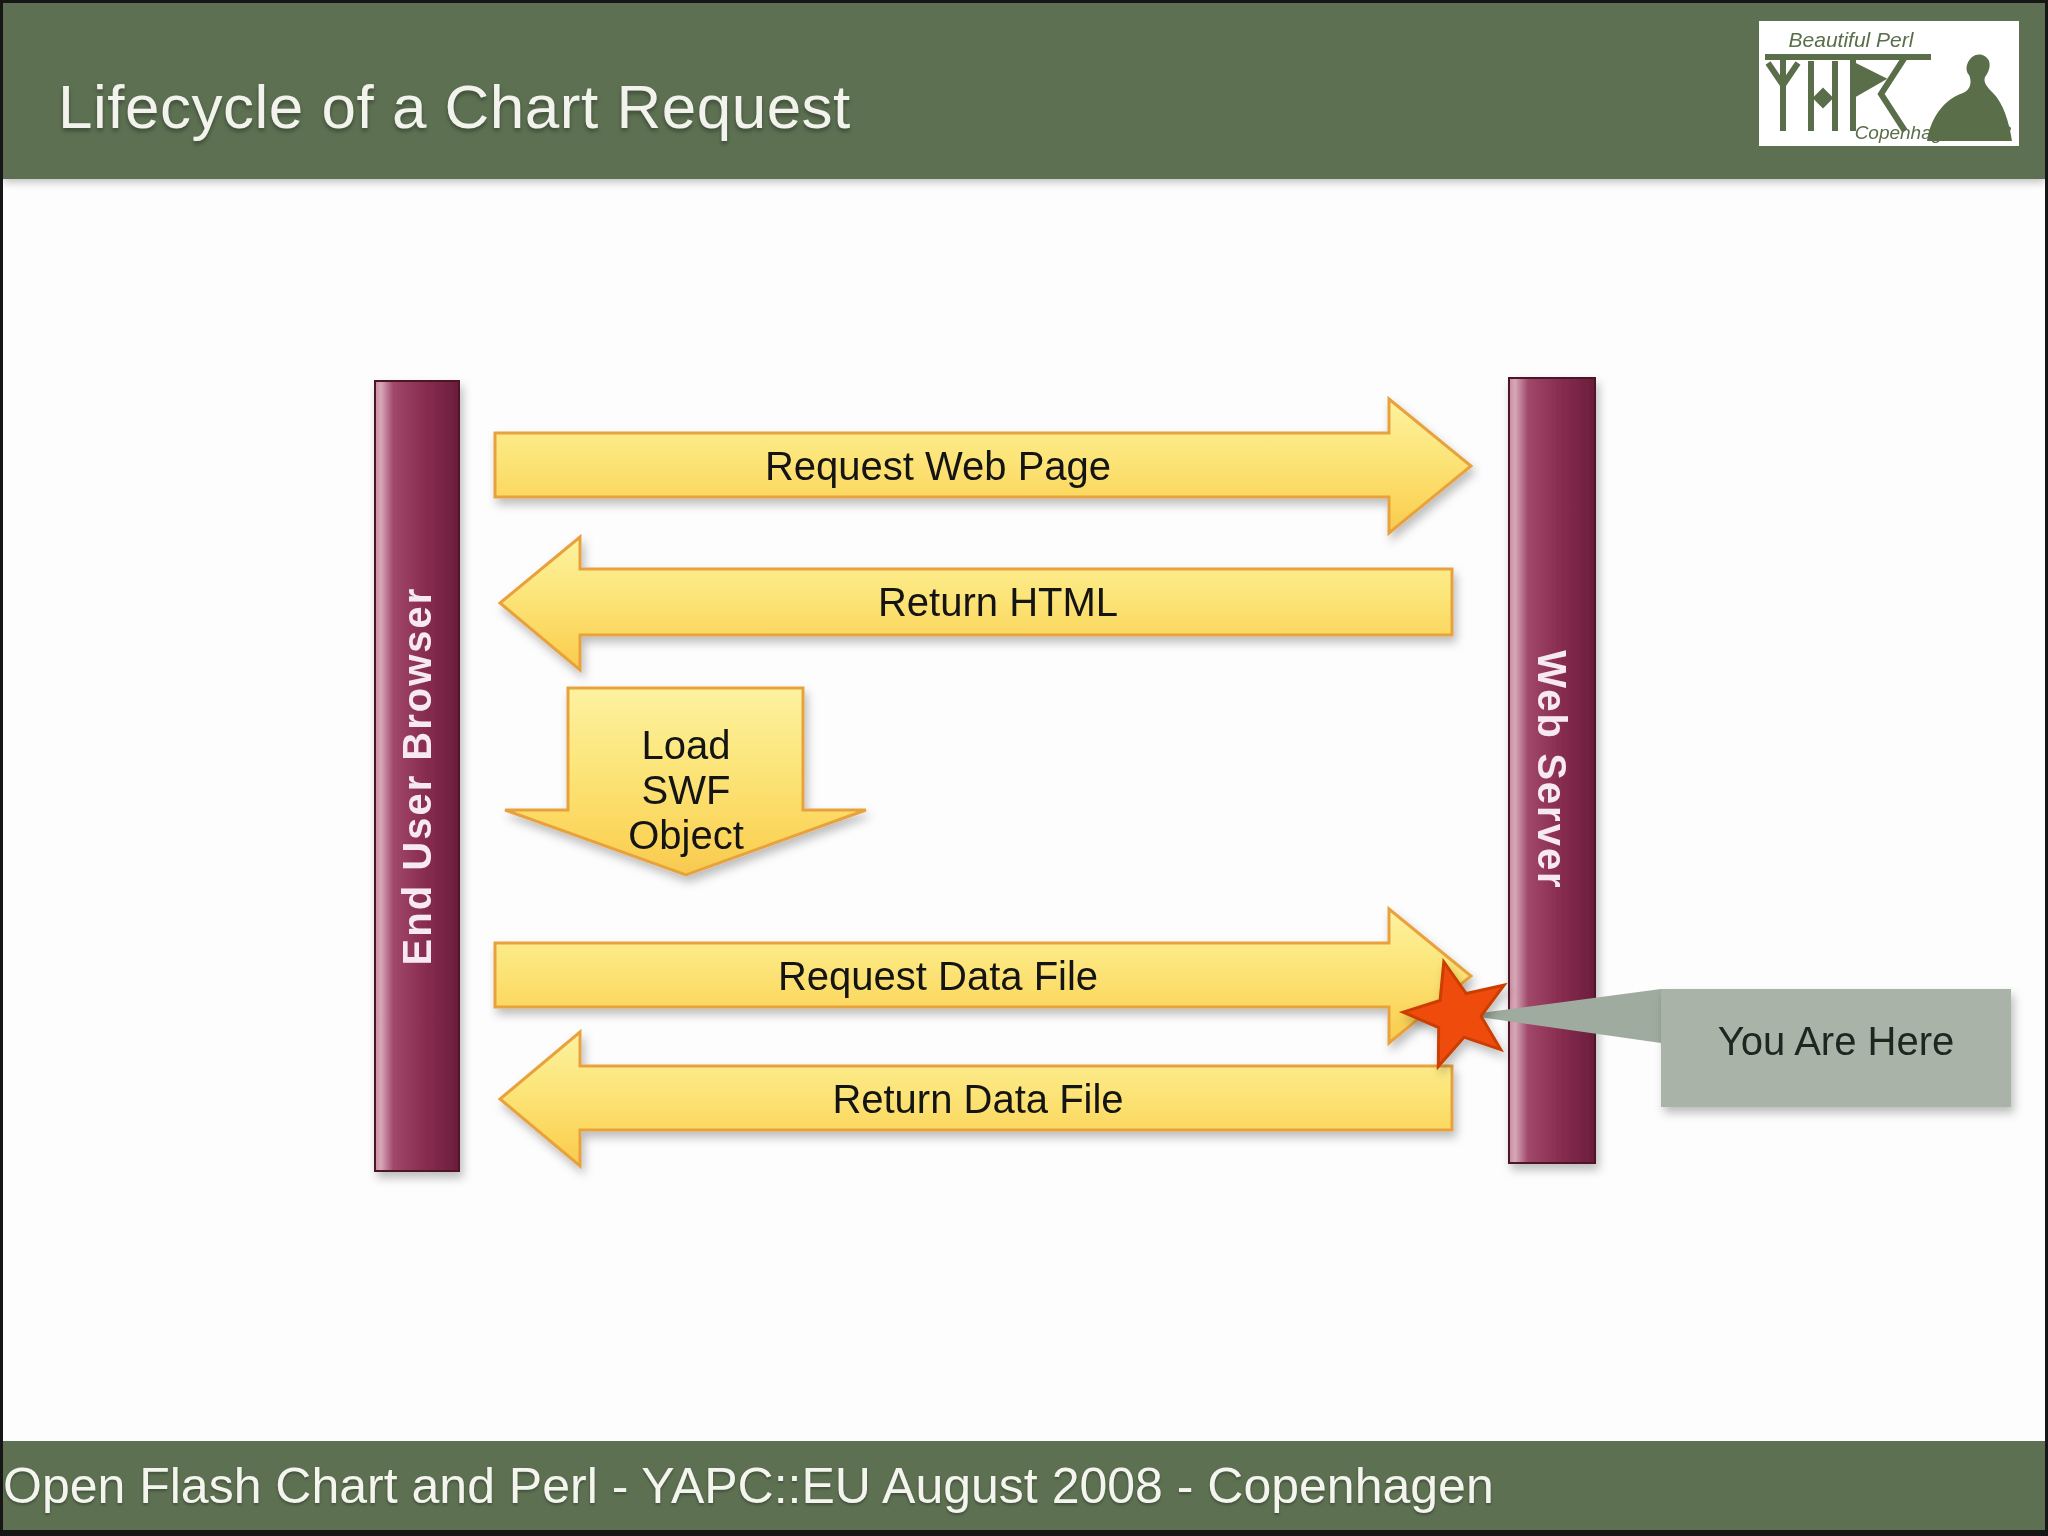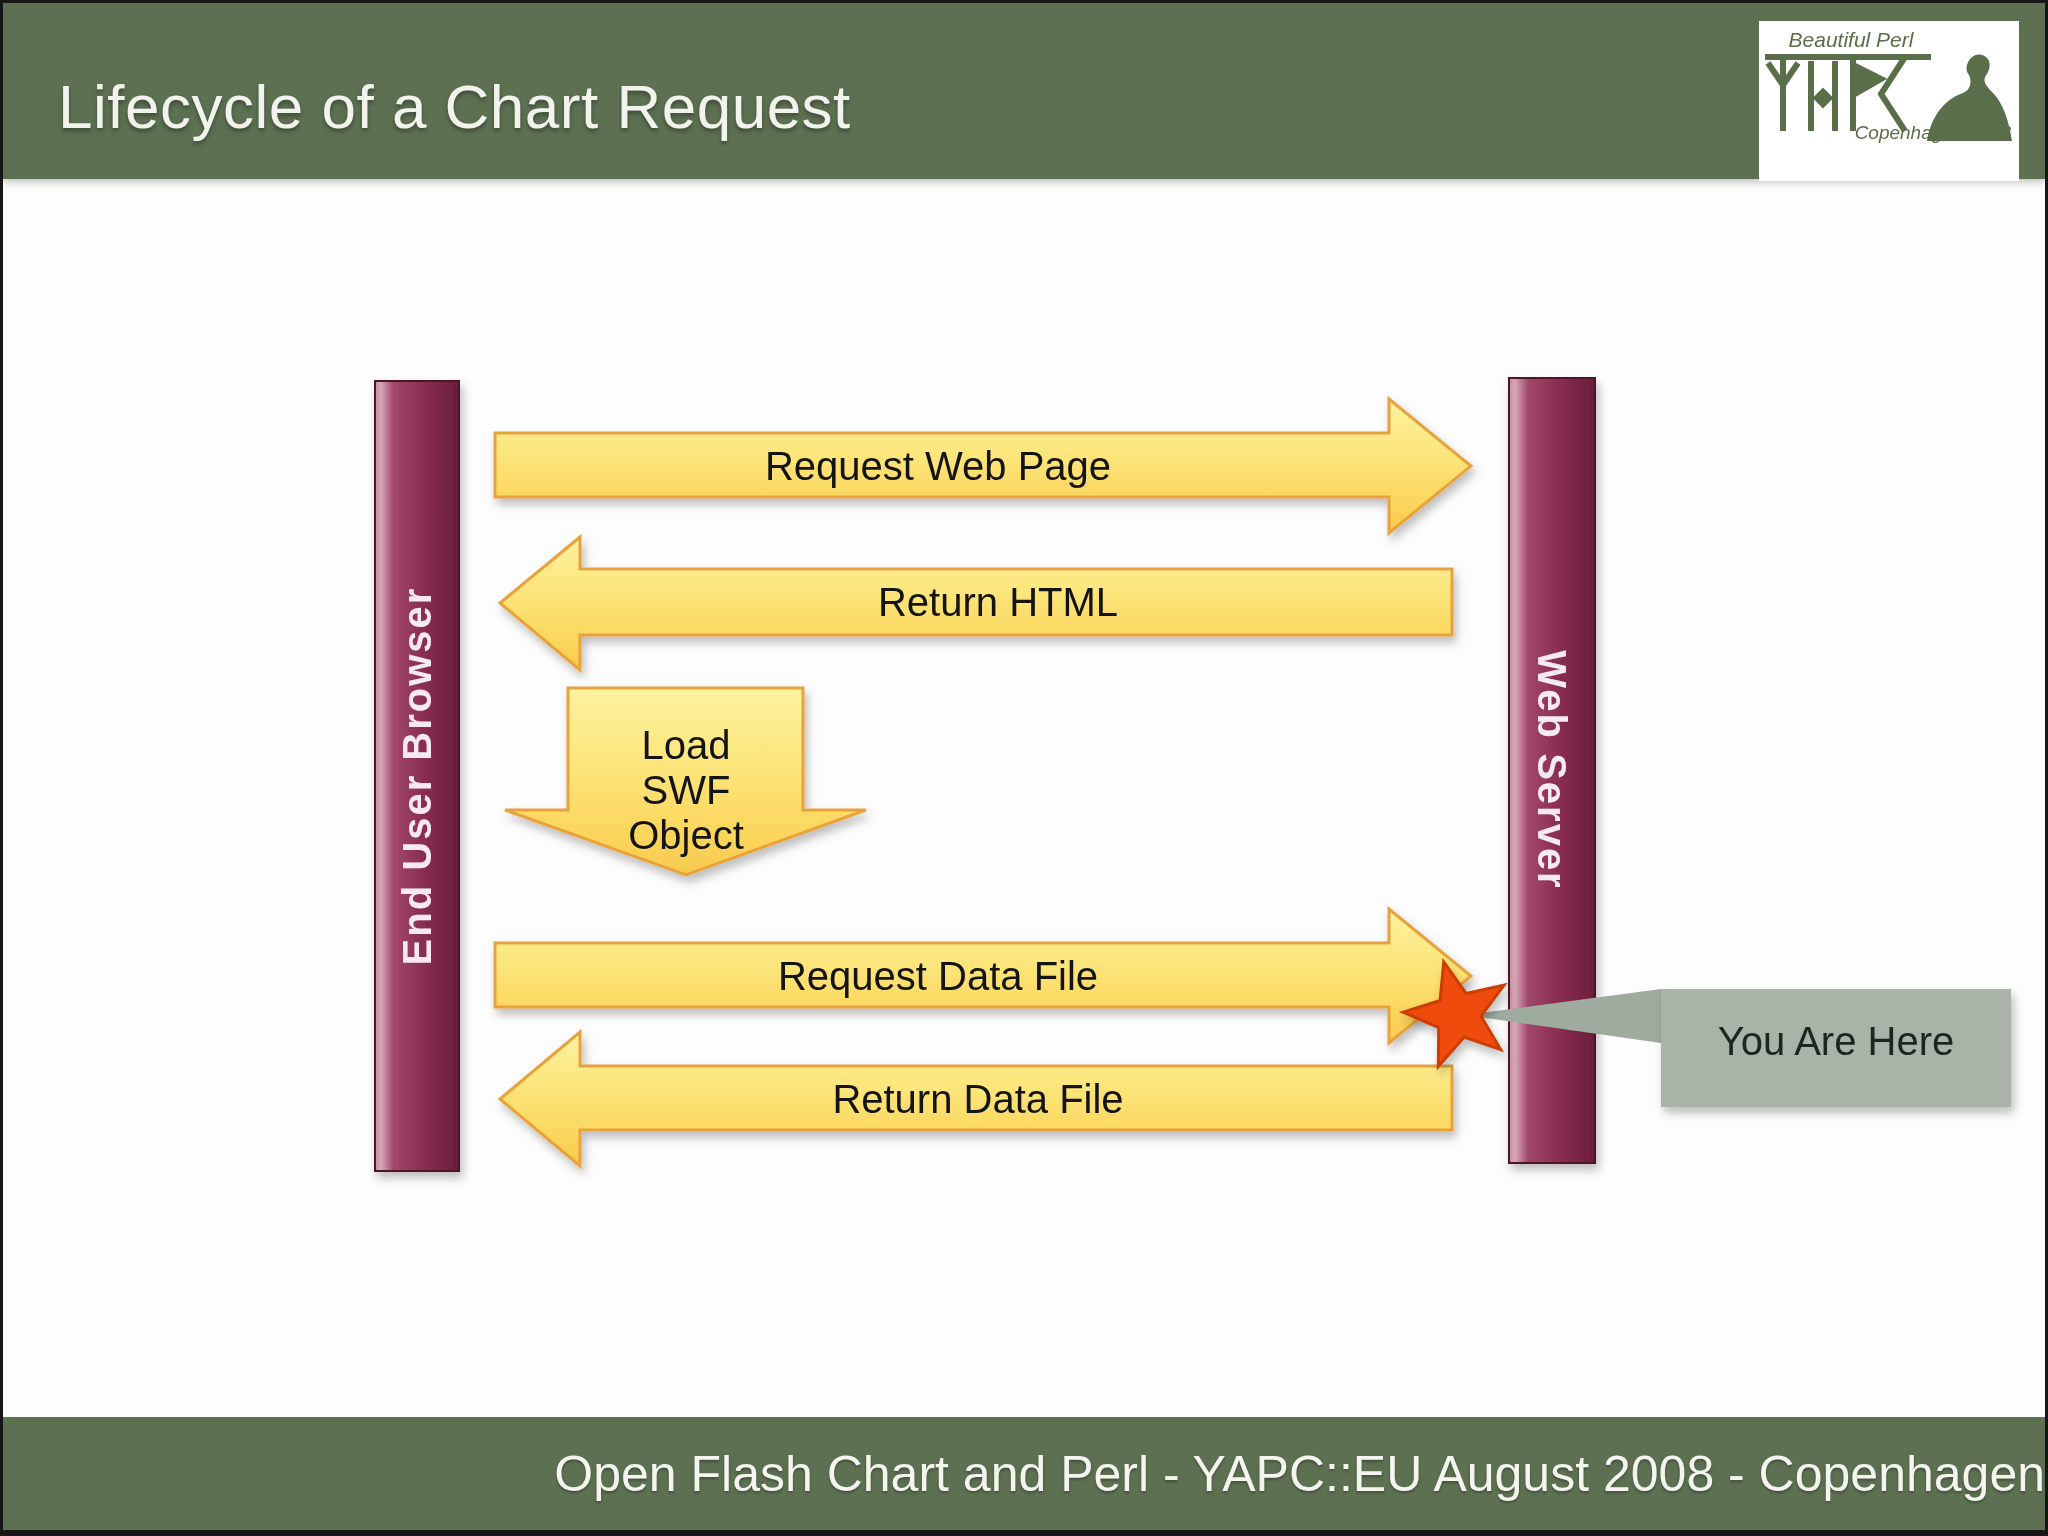--- a/index.html
+++ b/index.html
@@ -20,27 +20,27 @@
   }
   .page-title{
     position:absolute;left:55px;top:44px;
     font-size:62px;color:#f2f3ec;
     text-shadow:0 3px 4px rgba(0,0,0,0.35);
     letter-spacing:0.5px;
     white-space:nowrap;
     margin-top:24px;
   }
   .logo{
-    position:absolute;right:26px;top:18px;width:260px;height:160px;
+    position:absolute;right:26px;top:18px;width:260px;height:125px;
     background:#ffffff;
   }
   .footer{
-    position:absolute;left:0;bottom:0;width:100%;height:113px;
+    position:absolute;left:0;bottom:0;width:100%;height:89px;
     background:#5d7152;
-    display:flex;align-items:center;justify-content:flex-end;
+    display:flex;align-items:center;justify-content:flex-start;
   }
   .footer-text{
     font-size:50px;color:#f4f5ee;
     text-shadow:0 2px 3px rgba(0,0,0,0.3);
     white-space:nowrap;
   }
   .diagram-svg{position:absolute;left:0;top:0;}
   text{font-family:"Liberation Sans",sans-serif;}
   .arrow-label{font-size:40px;fill:#141414;}
   .bar-label{font-size:40px;font-weight:bold;fill:#f6e9ef;letter-spacing:2px;}

